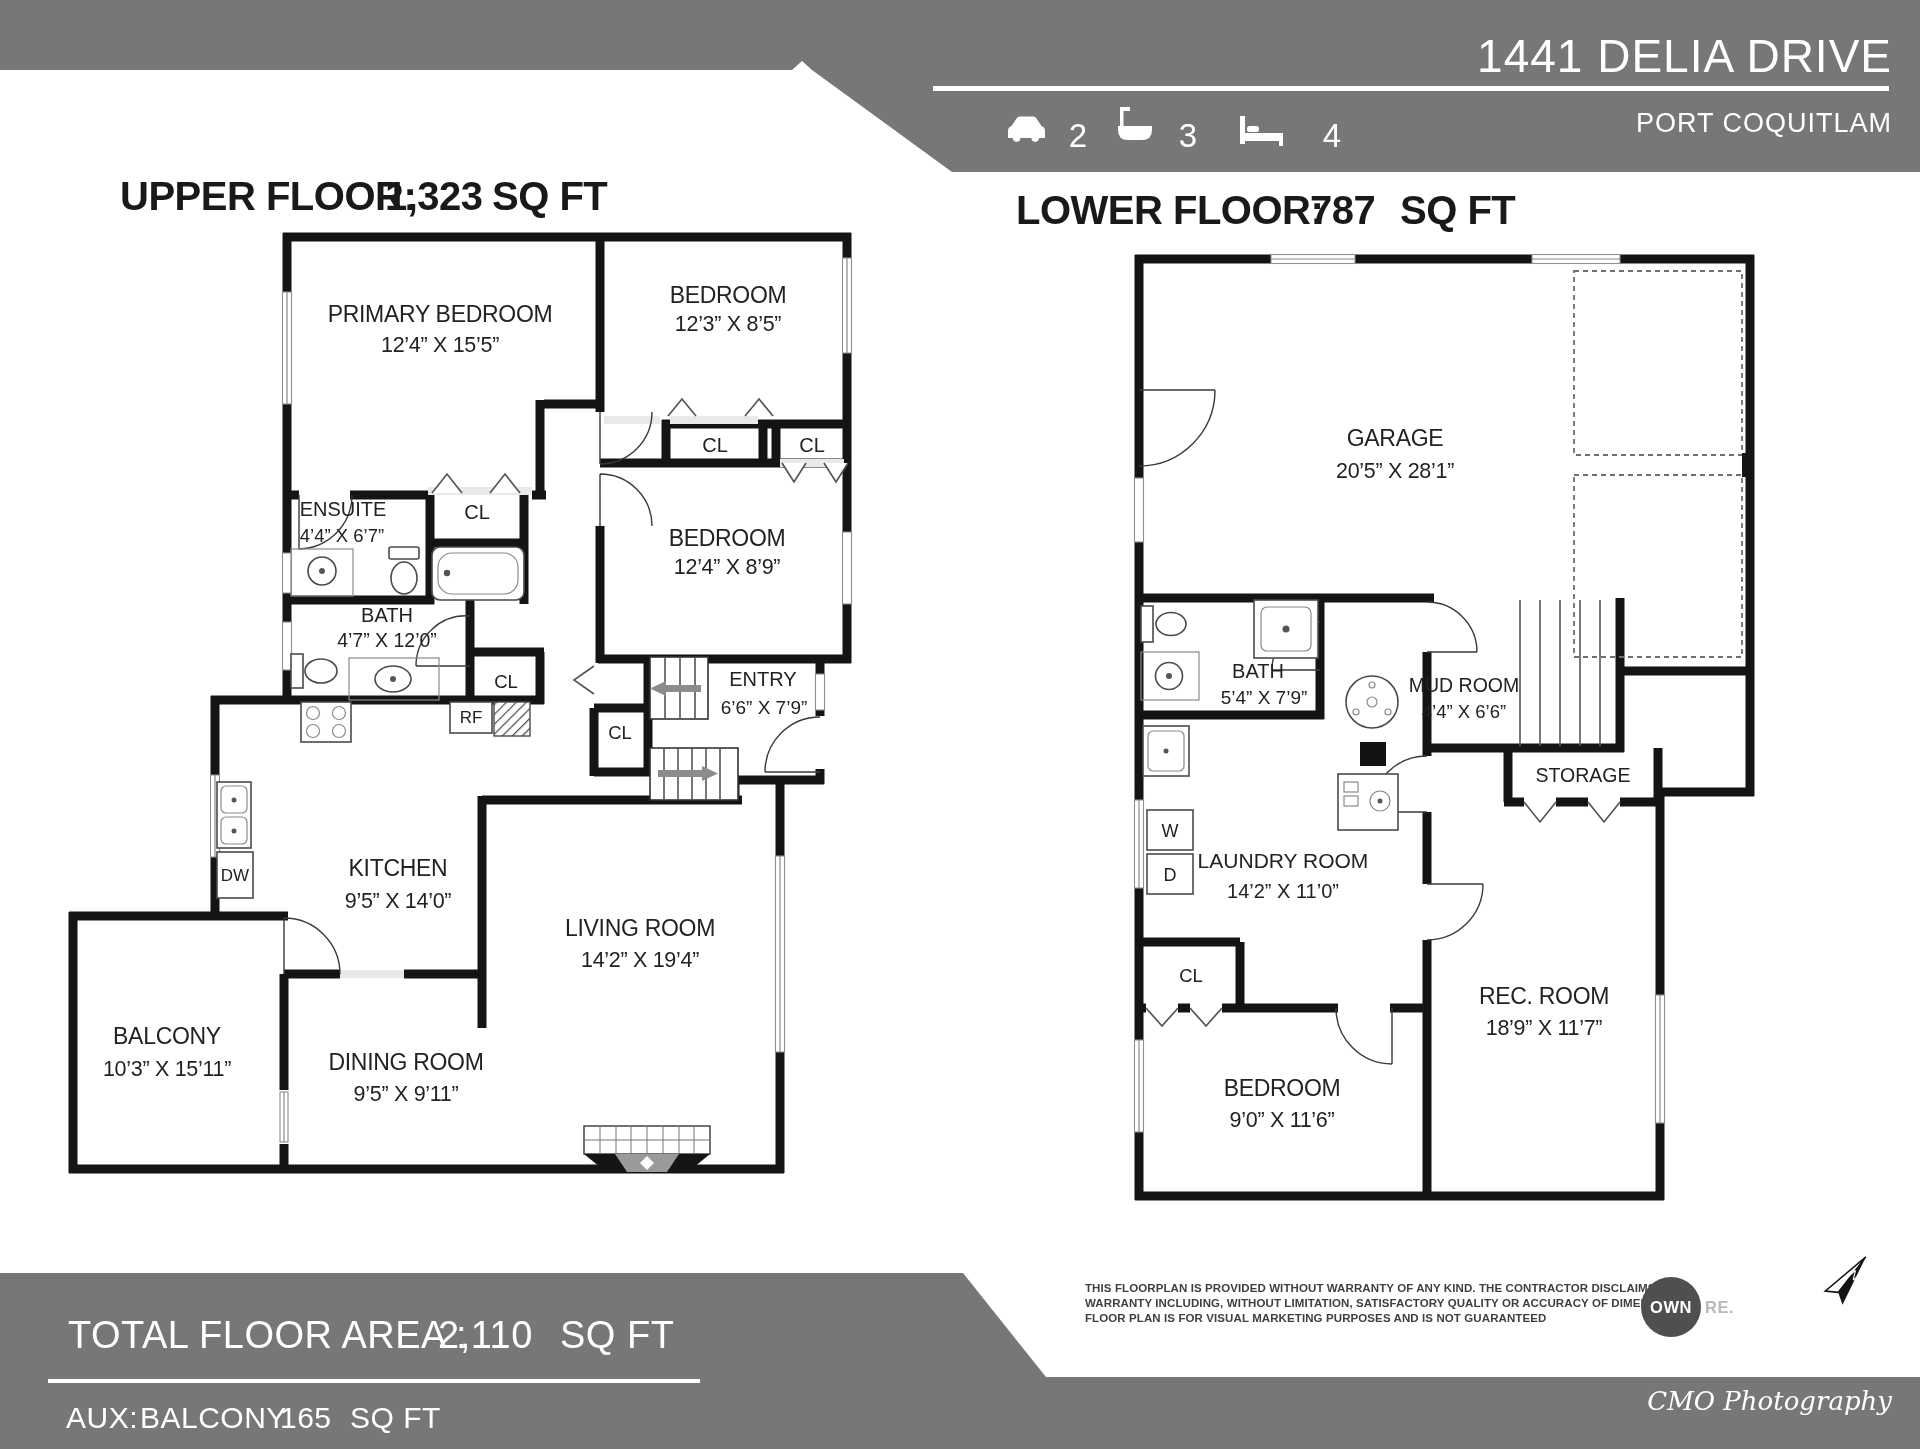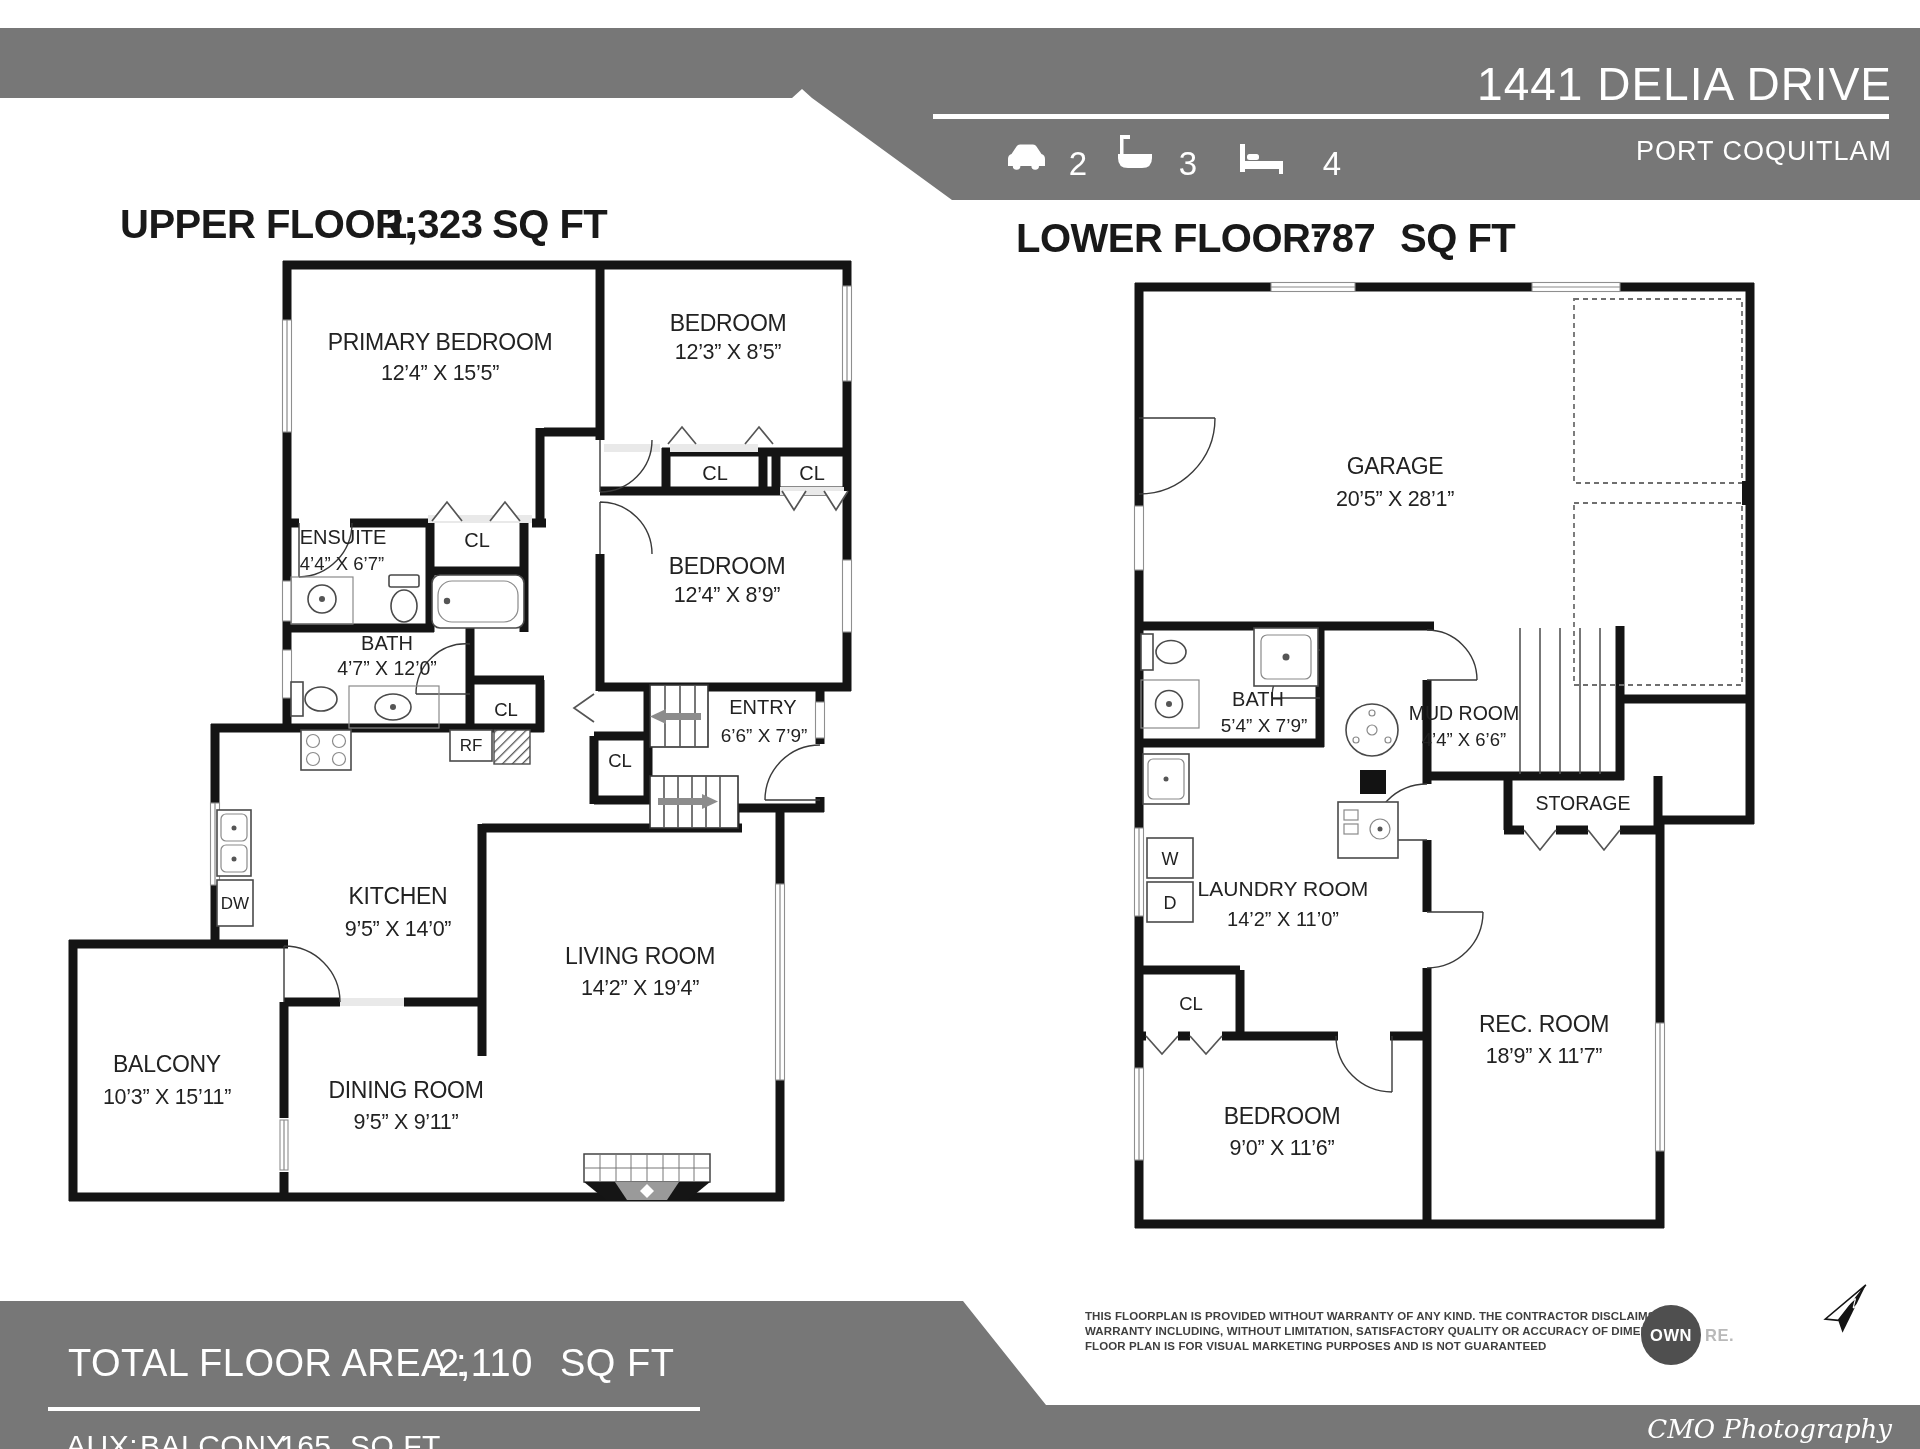--- a/index.html
+++ b/index.html
@@ -1,17 +1,17 @@
 <!DOCTYPE html>
 <html><head>
 <meta charset="utf-8">
 <style>
   html,body{margin:0;padding:0;background:#fff;}
   body{width:1920px;height:1449px;overflow:hidden;position:relative;}
-  .stage{position:absolute;inset:0;margin-top:28px;}
+  .stage{position:absolute;inset:0;}
   svg text{font-family:"Liberation Sans",sans-serif;fill:#1e1e1e;}
   .t-title{font-size:40px;font-weight:700;letter-spacing:-0.5px;fill:#191919;}
   .t-room{font-size:23px;font-weight:400;letter-spacing:-0.3px;text-anchor:middle;fill:#222;}
   .t-dims{font-size:21.5px;font-weight:400;letter-spacing:-0.3px;text-anchor:middle;fill:#222;}
   .t-sm{font-size:20px;font-weight:400;text-anchor:middle;fill:#222;}
   .t-xs{font-size:17px;font-weight:400;text-anchor:middle;fill:#222;}
   .t-white{fill:#ffffff;}
   .addr{font-size:46px;font-weight:400;letter-spacing:1px;text-anchor:end;}
   .city{font-size:27px;font-weight:400;letter-spacing:1px;text-anchor:end;}
   .stat{font-size:33px;font-weight:400;text-anchor:middle;}

